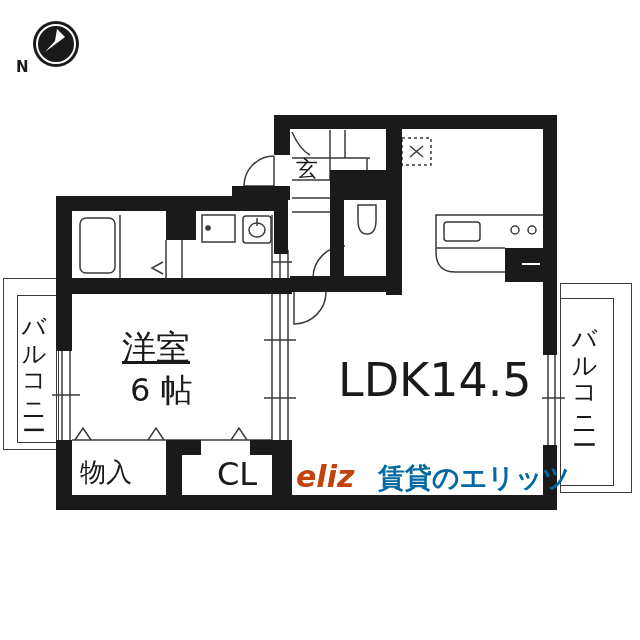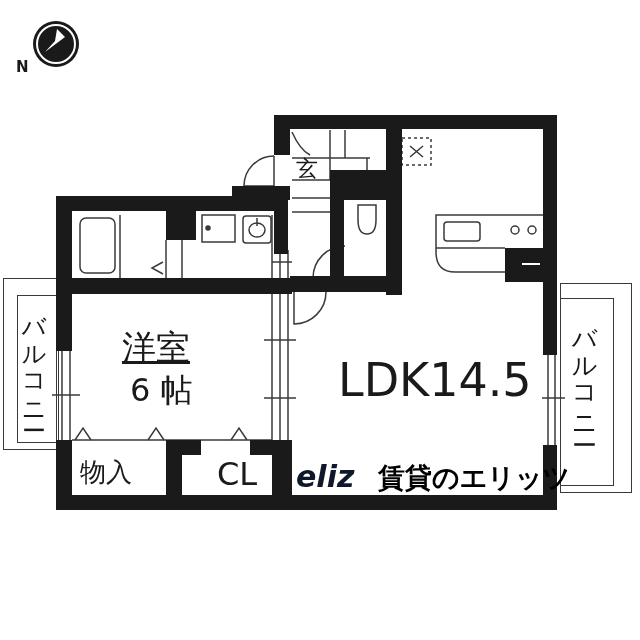--- a/index.html
+++ b/index.html
@@ -125,14 +125,14 @@
 <div class="abs" style="left:522px;top:263px;width:18px;height:2px;background:#ffffff;"></div>
 <div class="wall" style="left:288px;top:440px;width:4px;height:60px;"></div>
 
 <div class="label" style="left:296px;top:158px;font-size:22px;">玄</div>
 <div class="label" style="left:122px;top:330px;font-size:34px;text-decoration:underline;">洋室</div>
 <div class="label" style="left:130px;top:374px;font-size:32px;">6 帖</div>
 <div class="label" style="left:338px;top:357px;font-size:46px;">LDK14.5</div>
 <div class="label" style="left:80px;top:459px;font-size:26px;">物入</div>
 <div class="label" style="left:217px;top:458px;font-size:32px;">CL</div>
 
-<div class="label" style="left:296px;top:462px;font-size:30px;font-weight:bold;font-style:italic;color:#0f172a;">eliz</div>
-<div class="label" style="left:378px;top:464px;font-size:27px;font-weight:bold;color:#000000;">賃貸のエリッツ</div>
+<div class="label" style="left:296px;top:462px;font-size:30px;font-weight:bold;font-style:italic;color:#c2410c;">eliz</div>
+<div class="label" style="left:378px;top:464px;font-size:27px;font-weight:bold;color:#0369a1;">賃貸のエリッツ</div>
 
 </body></html>

